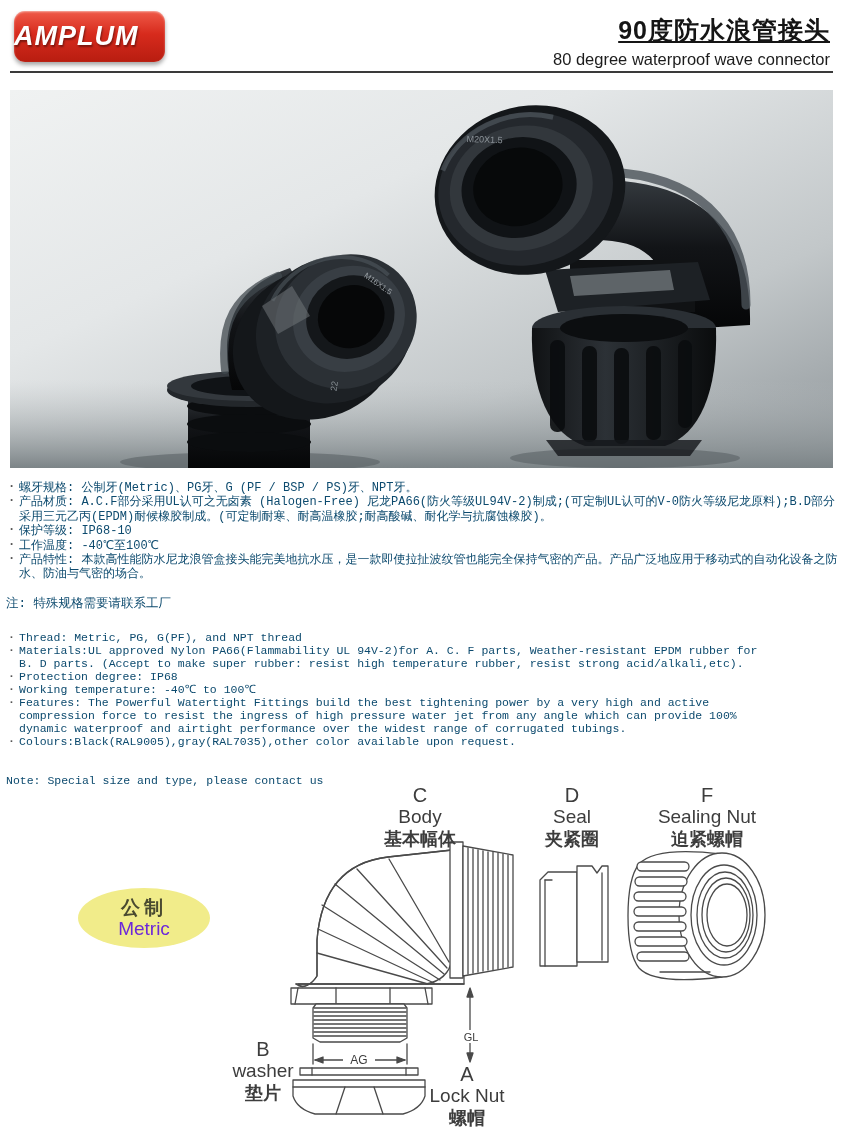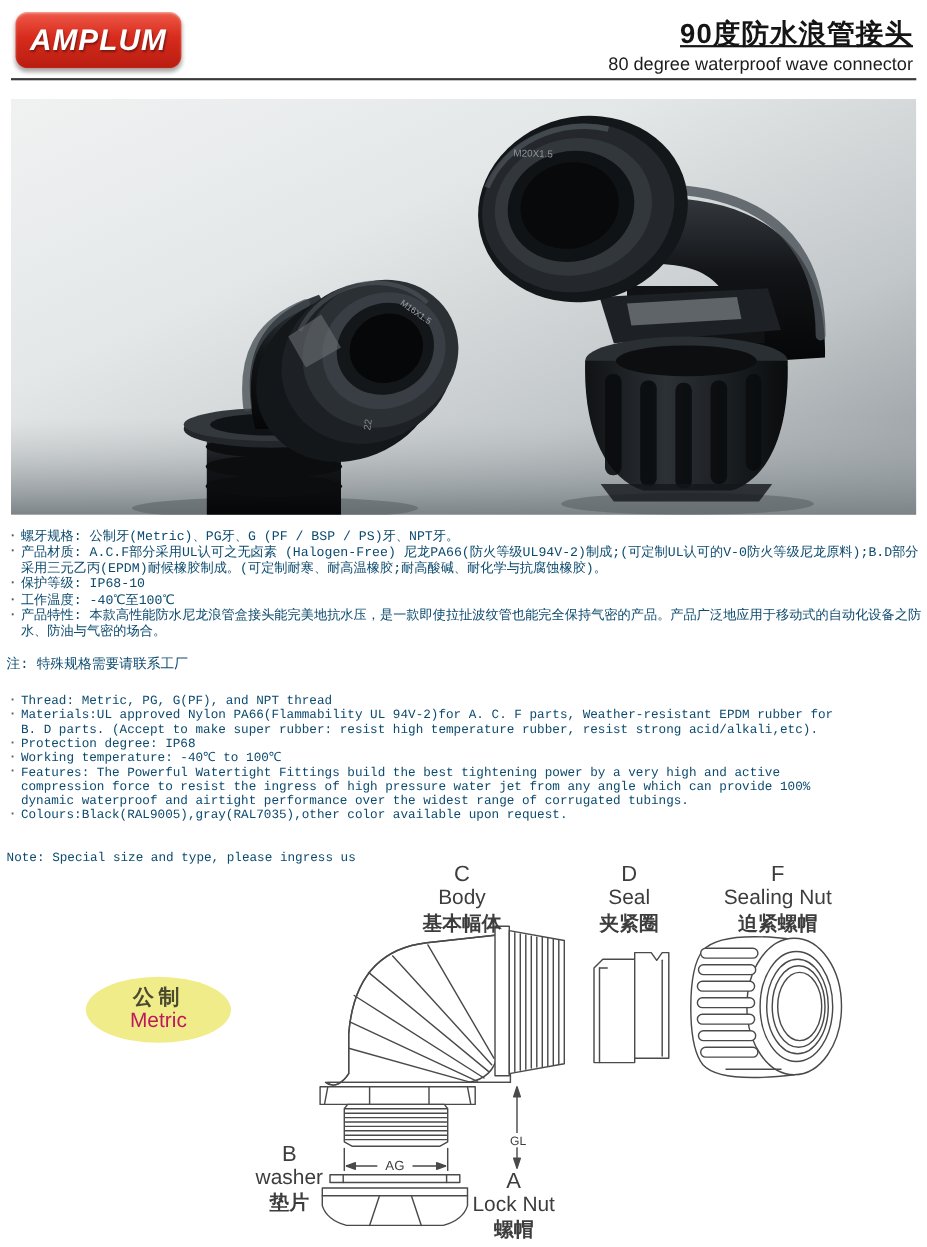--- a/index.html
+++ b/index.html
@@ -8,21 +8,21 @@
     position:relative; width:843px; height:1134px; margin:0 auto;
     background:#ffffff; overflow:hidden;
     font-family:"Liberation Sans", sans-serif; color:#2e2e2e;
   }
   
   .logo {
     position:absolute; left:14px; top:11px; width:151px; height:51px;
     border-radius:11px;
     background:linear-gradient(180deg,#ef5a48 0%, #d72b1d 45%, #b81d10 100%);
     box-shadow:0 3px 4px rgba(0,0,0,0.35), inset 0 1px 2px rgba(255,255,255,0.5);
-    display:flex; align-items:center; justify-content:center;
+    display:flex; align-items:center; 
   }
   .logo-text {
     color:#fff; font-weight:bold; font-style:italic; font-size:27px;
     letter-spacing:1px; text-shadow:1px 2px 2px rgba(0,0,0,0.4);
   }
   .titles { position:absolute; right:13px; top:14px; text-align:right; }
   .title-zh { font-size:25px; font-weight:bold; color:#151515; letter-spacing:1px;text-decoration:underline; }
   .title-en { font-size:16.5px; color:#1c1c1c; margin-top:3px; }
   .rule { position:absolute; left:10px; right:10px; top:71px; height:2px; background:#3a3a3a; }
   
@@ -46,21 +46,21 @@
   .lbl-d { left:572px; top:4px; }
   .lbl-f { left:707px; top:4px; }
   .lbl-b { left:263px; top:258px; }
   .lbl-a { left:467px; top:283px; }
   .badge {
     position:absolute; left:78px; top:108px; width:132px; height:60px;
     background:#f1ec8a; border-radius:50%;
     display:flex; flex-direction:column; align-items:center; justify-content:center;
   }
   .badge-zh { font-size:19px; font-weight:bold; color:#4a4a30; line-height:21px; letter-spacing:4px; }
-  .badge-en { font-size:19px; color:#be185d; line-height:21px; }
+  .badge-en { font-size:19px; color:#6d28d9; line-height:21px; }
 </style>
 </head>
 <body>
 
 <div class="page">
 
   <div class="logo">
     <span class="logo-text">AMPLUM</span>
   </div>
   <div class="titles">
@@ -164,21 +164,21 @@
   <div class="note-zh mono">注: 特殊规格需要请联系工厂</div>
 
   <div class="specs-en mono">
     <div class="brow">Thread: Metric, PG, G(PF), and NPT thread</div>
     <div class="brow">Materials:UL approved Nylon PA66(Flammability UL 94V-2)for A. C. F parts, Weather-resistant EPDM rubber for B. D parts. (Accept to make super rubber: resist high temperature rubber, resist strong acid/alkali,etc).</div>
     <div class="brow">Protection degree: IP68</div>
     <div class="brow">Working temperature: -40℃ to 100℃</div>
     <div class="brow">Features: The Powerful Watertight Fittings build the best tightening power by a very high and active compression force to resist the ingress of high pressure water jet from any angle which can provide 100% dynamic waterproof and airtight performance over the widest range of corrugated tubings.</div>
     <div class="brow">Colours:Black(RAL9005),gray(RAL7035),other color available upon request.</div>
   </div>
-  <div class="note-en mono">Note: Special size and type, please ingress us</div>
+  <div class="note-en mono">Note: Special size and type, please contact us</div>
 
   <div class="diagram">
 
     <svg class="diagram-svg" width="843" height="354" viewBox="0 0 843 354" xmlns="http://www.w3.org/2000/svg">
       <g stroke="#4a4a4a" stroke-width="1.3" fill="none" stroke-linejoin="round" stroke-linecap="round">
 
         <g>
           <path d="M 452 70 L 388 77 C 345 82 321 110 317 160 L 317 196 C 312 204 304 209 297 204 L 300 204 L 300 204" fill="#fff" stroke="none"></path>
           <path d="M 452 70 L 388 77 C 345 82 321 110 317 160 L 317 196 C 312 204 303 210 298 204 L 464 204 L 464 196 L 452 196 Z" fill="#fff"></path>
           <path d="M 452 70 L 388 77 C 345 82 321 110 317 160 L 317 196 C 312 204 303 210 296 204"></path>

